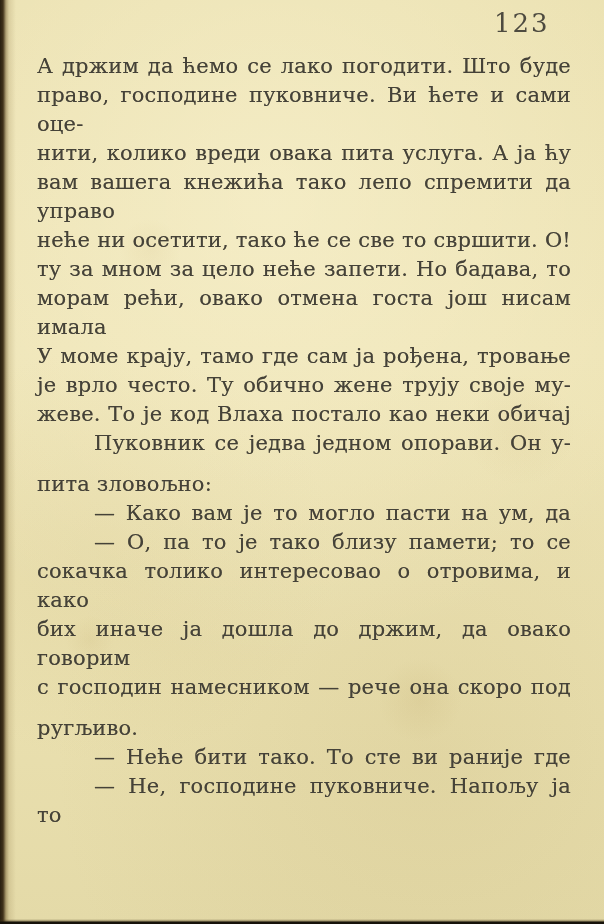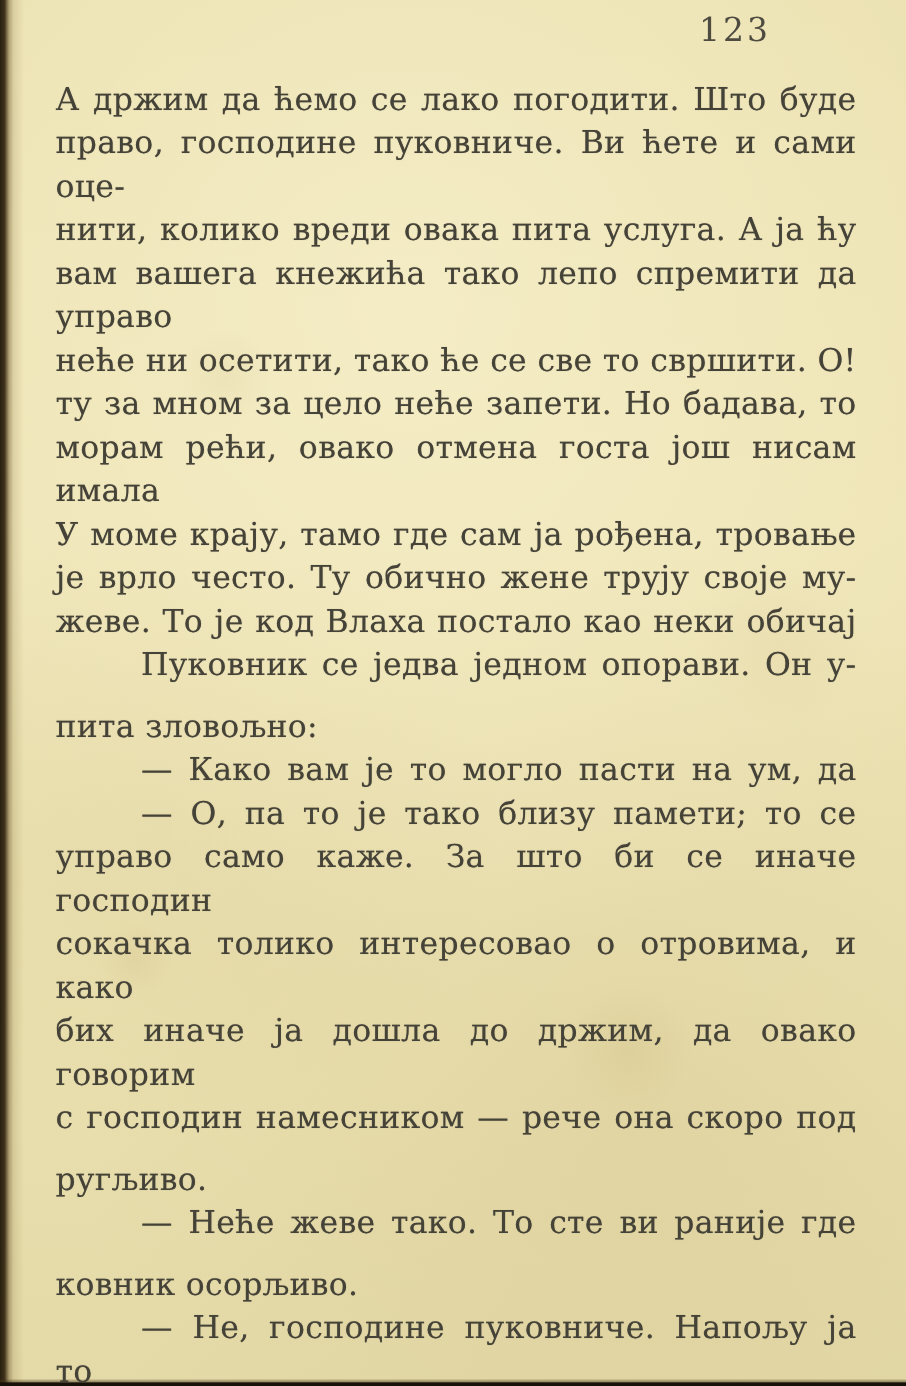--- a/index.html
+++ b/index.html
@@ -43,23 +43,23 @@
   .edge-bottom {
     position: absolute;
     left: 0; right: 0; bottom: 0;
     height: 5px;
     background: linear-gradient(0deg,
       #16120a 0px, #16120a 2px, rgba(70,56,28,0.45) 3px, rgba(0,0,0,0) 5px);
   }
   .pagenum {
     position: absolute;
     top: 8px;
-    left: 466px;
+    left: 494px;
     font-family: "DejaVu Serif", "Liberation Serif", serif;
-    font-size: 22px;
+    font-size: 26px;
     letter-spacing: 2px;
     color: #4e4b40;
   }
   .text {
     position: absolute;
     left: 37px;
     top: 52px;
     width: 534px;
     font-family: "DejaVu Serif", "Liberation Serif", serif;
     font-size: 21px;
@@ -92,22 +92,20 @@
       <div class="line">неће ни осетити, тако ће се све то свршити. О!</div>
       <div class="line">ту за мном за цело неће запети. Но бадава, то</div>
       <div class="line">морам рећи, овако отмена госта још нисам имала</div>
       <div class="line">У моме крају, тамо где сам ја рођена, тровање</div>
       <div class="line">је врло често. Ту обично жене трују своје му-</div>
       <div class="line">жеве. То је код Влаха постало као неки обичај</div>
       <div class="line indent">Пуковник се једва једном опорави. Он у-</div>
       <div class="line end">пита зловољно:</div>
       <div class="line indent">— Како вам је то могло пасти на ум, да</div>
       <div class="line indent">— О, па то је тако близу памети; то се</div>
-      <div class="line">управо само каже. За што би се иначе господин</div>
       <div class="line">сокачка толико интересовао о отровима, и како</div>
       <div class="line">бих иначе ја дошла до држим, да овако говорим</div>
       <div class="line">с господин намесником — рече она скоро под</div>
       <div class="line end">ругљиво.</div>
-      <div class="line indent">— Неће жеве тако. То сте ви раније где</div>
-      <div class="line end">ковник осорљиво.</div>
+      <div class="line indent">— Неће бити тако. То сте ви раније где</div>
       <div class="line indent">— Не, господине пуковниче. Напољу ја то</div>
     </div>
 </div>
 
 </body></html>

